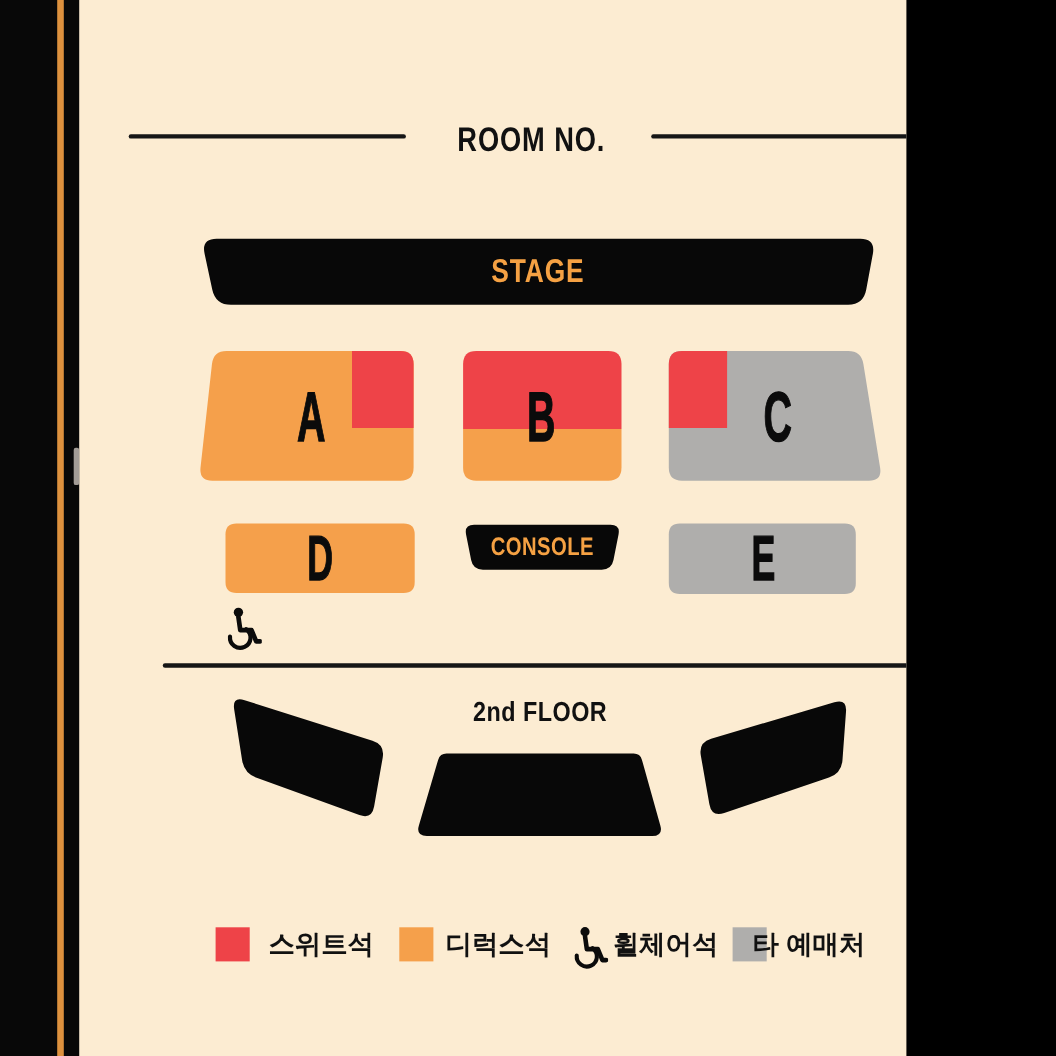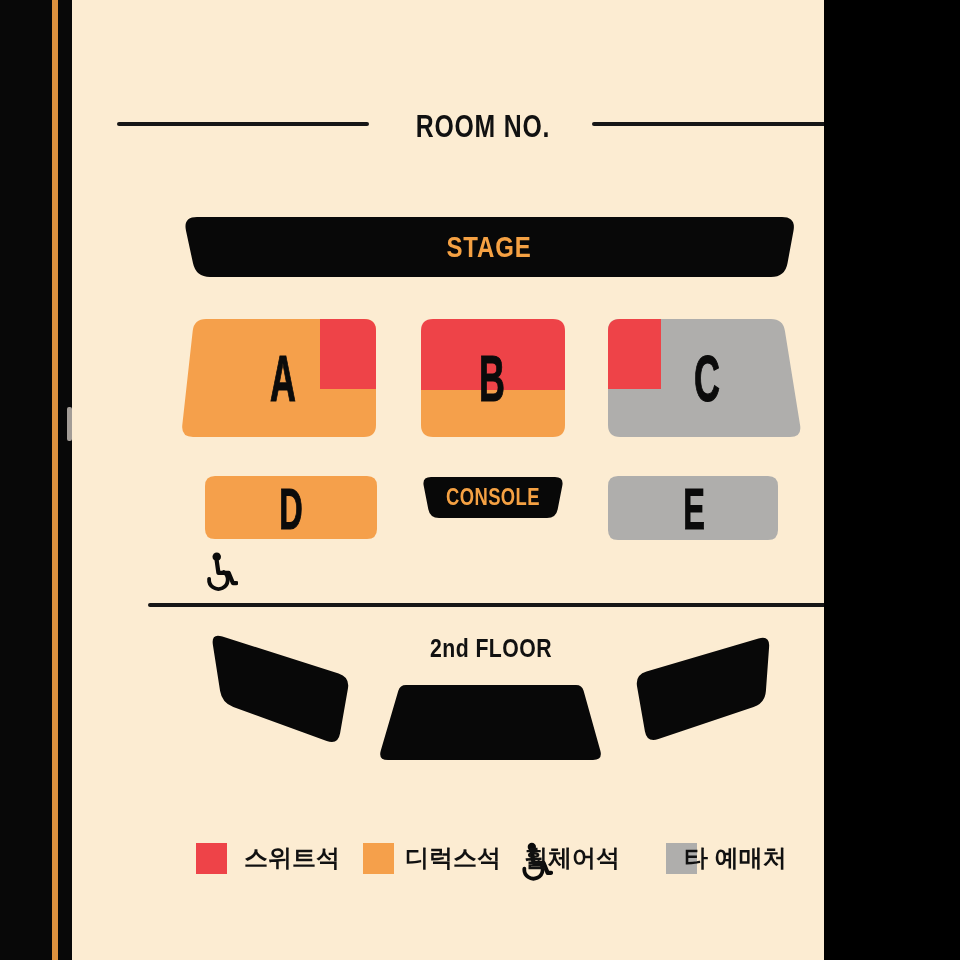--- a/index.html
+++ b/index.html
@@ -113,19 +113,19 @@
     <div class="legend-label" style="left:244px;">스위트석</div>
 
     <div class="legend-swatch sw-orange" style="left:363px;"></div>
     <div class="legend-label" style="left:405px;">디럭스석</div>
 
     <svg class="wc" style="left:519px;top:842px;" width="34" height="40" viewBox="0 0 40 48">
       <circle cx="15" cy="6" r="5" fill="#0B0B0B"></circle>
       <path d="M15 11 L17 25 L29 25 L34 37 L38 37" fill="none" stroke="#0B0B0B" stroke-width="5" stroke-linecap="round" stroke-linejoin="round"></path>
       <path d="M23.3 24 A11 11 0 1 1 6.0 32" fill="none" stroke="#0B0B0B" stroke-width="4.5" stroke-linecap="round"></path>
     </svg>
-    <div class="legend-label" style="left:524px;">휠체어석</div>
+    <div class="legend-label" style="left:557px;">휠체어석</div>
 
     <div class="legend-swatch sw-gray" style="left:666px;"></div>
     <div class="legend-label" style="left:684px;">타 예매처</div>
   </div>
 
 </div>
 
 </body></html>

